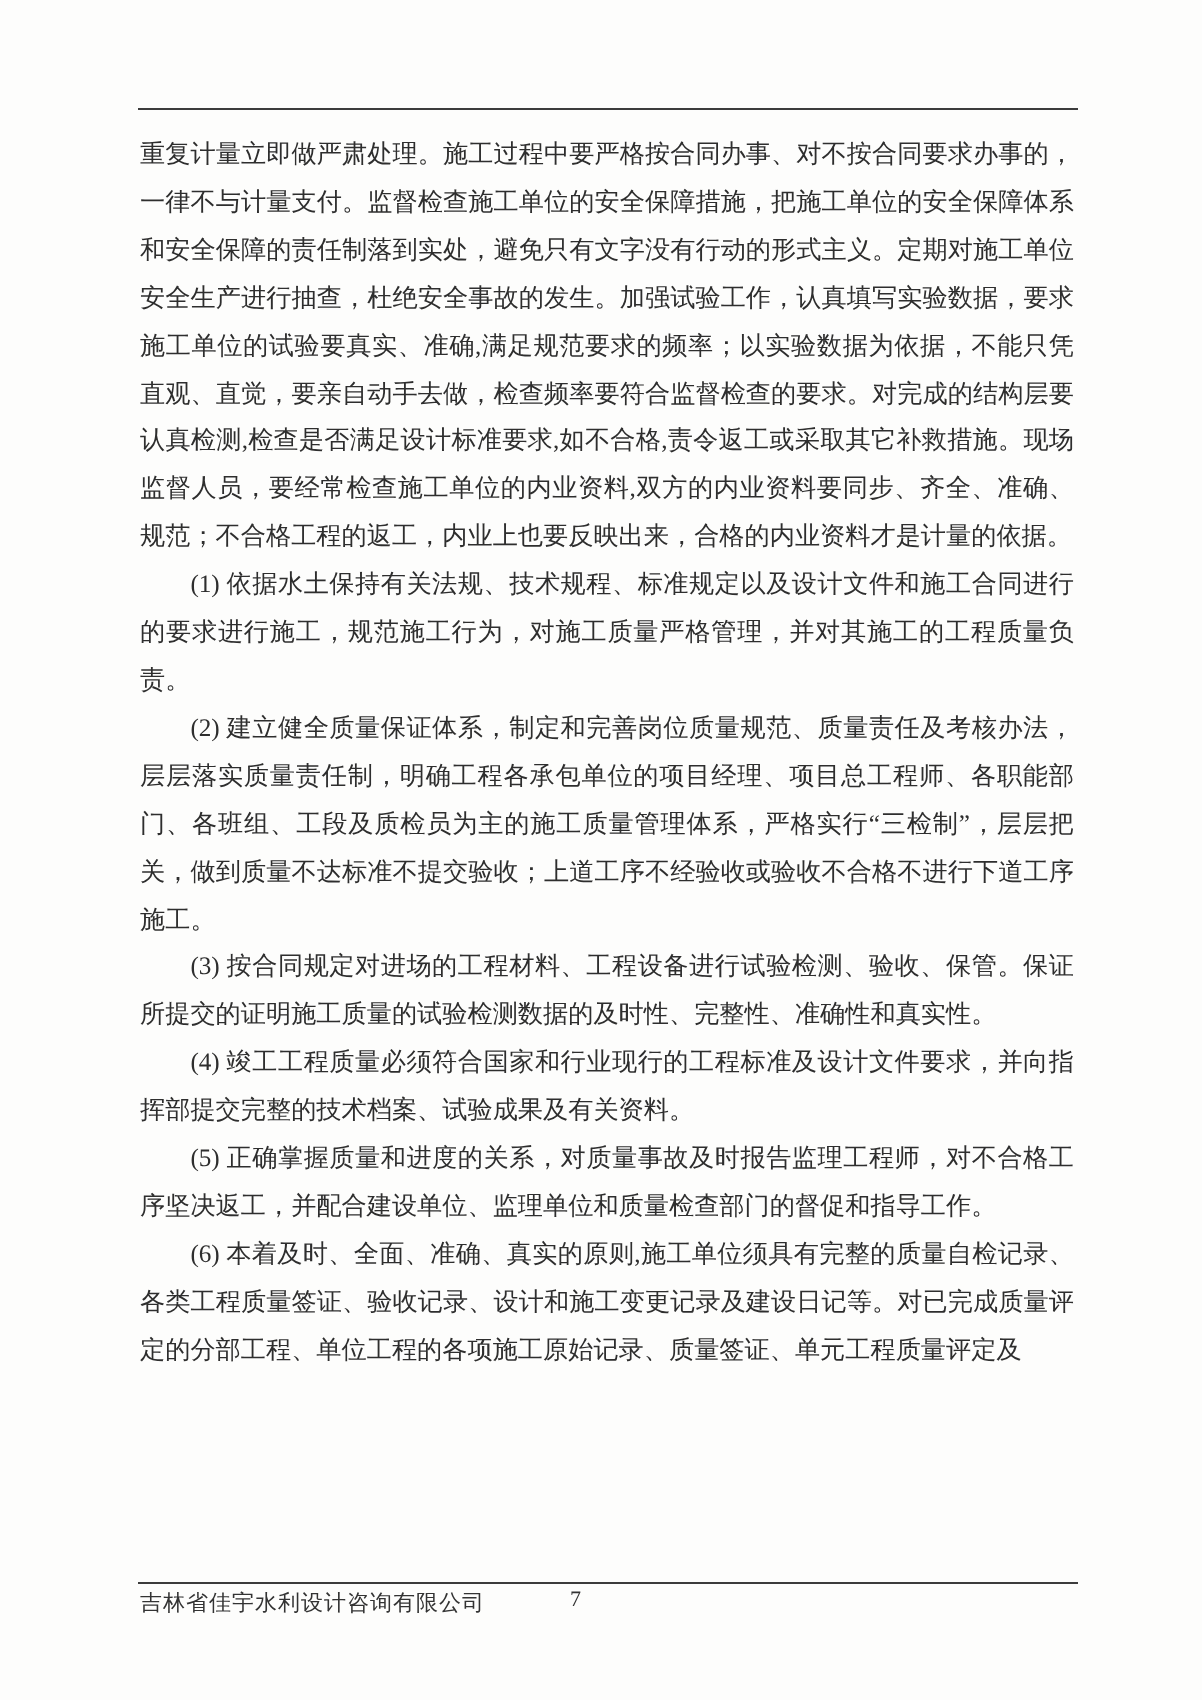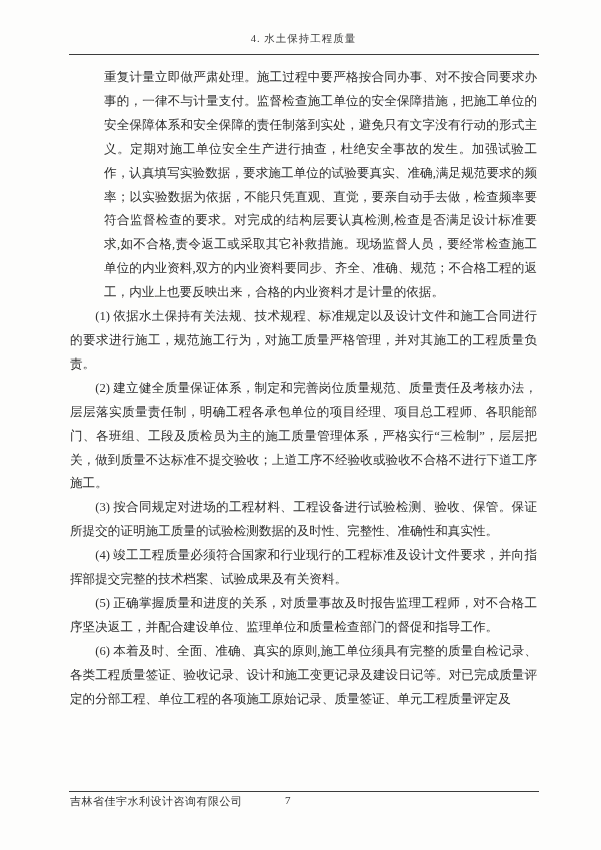--- a/index.html
+++ b/index.html
@@ -39,21 +39,21 @@
     left: 70px;
     width: 467px;
     font-size: 12.6px;
     line-height: 23.9px;
     color: #2e2e2e;
     text-align: justify;
   }
 
   .para { margin: 0; }
   .para.indent { text-indent: 2em; }
-  .para.no-indent { text-indent: 0; margin-left: 34px; }
+  .para.no-indent { text-indent: 0; }
 
   .section-heading {
     font-family: "Liberation Sans", "DejaVu Sans", sans-serif;
     font-size: 13.4px;
     font-weight: bold;
     line-height: 23.9px;
     color: #222222;
     letter-spacing: 0.3px;
   }
 
@@ -86,21 +86,20 @@
     position: absolute;
     left: 215px;
     top: 0;
   }
 </style>
 </head>
 <body>
 
 <div class="page">
 
-  <div class="header-title">4. 水土保持工程质量</div>
 
   <div class="header-rule"></div>
 
   <div class="content">
 
     <p class="para no-indent">重复计量立即做严肃处理。施工过程中要严格按合同办事、对不按合同要求办事的，一律不与计量支付。监督检查施工单位的安全保障措施，把施工单位的安全保障体系和安全保障的责任制落到实处，避免只有文字没有行动的形式主义。定期对施工单位安全生产进行抽查，杜绝安全事故的发生。加强试验工作，认真填写实验数据，要求施工单位的试验要真实、准确,满足规范要求的频率；以实验数据为依据，不能只凭直观、直觉，要亲自动手去做，检查频率要符合监督检查的要求。对完成的结构层要认真检测,检查是否满足设计标准要求,如不合格,责令返工或采取其它补救措施。现场监督人员，要经常检查施工单位的内业资料,双方的内业资料要同步、齐全、准确、规范；不合格工程的返工，内业上也要反映出来，合格的内业资料才是计量的依据。</p>
 
 
 
     <p class="para indent">(1) 依据水土保持有关法规、技术规程、标准规定以及设计文件和施工合同进行的要求进行施工，规范施工行为，对施工质量严格管理，并对其施工的工程质量负责。</p>

